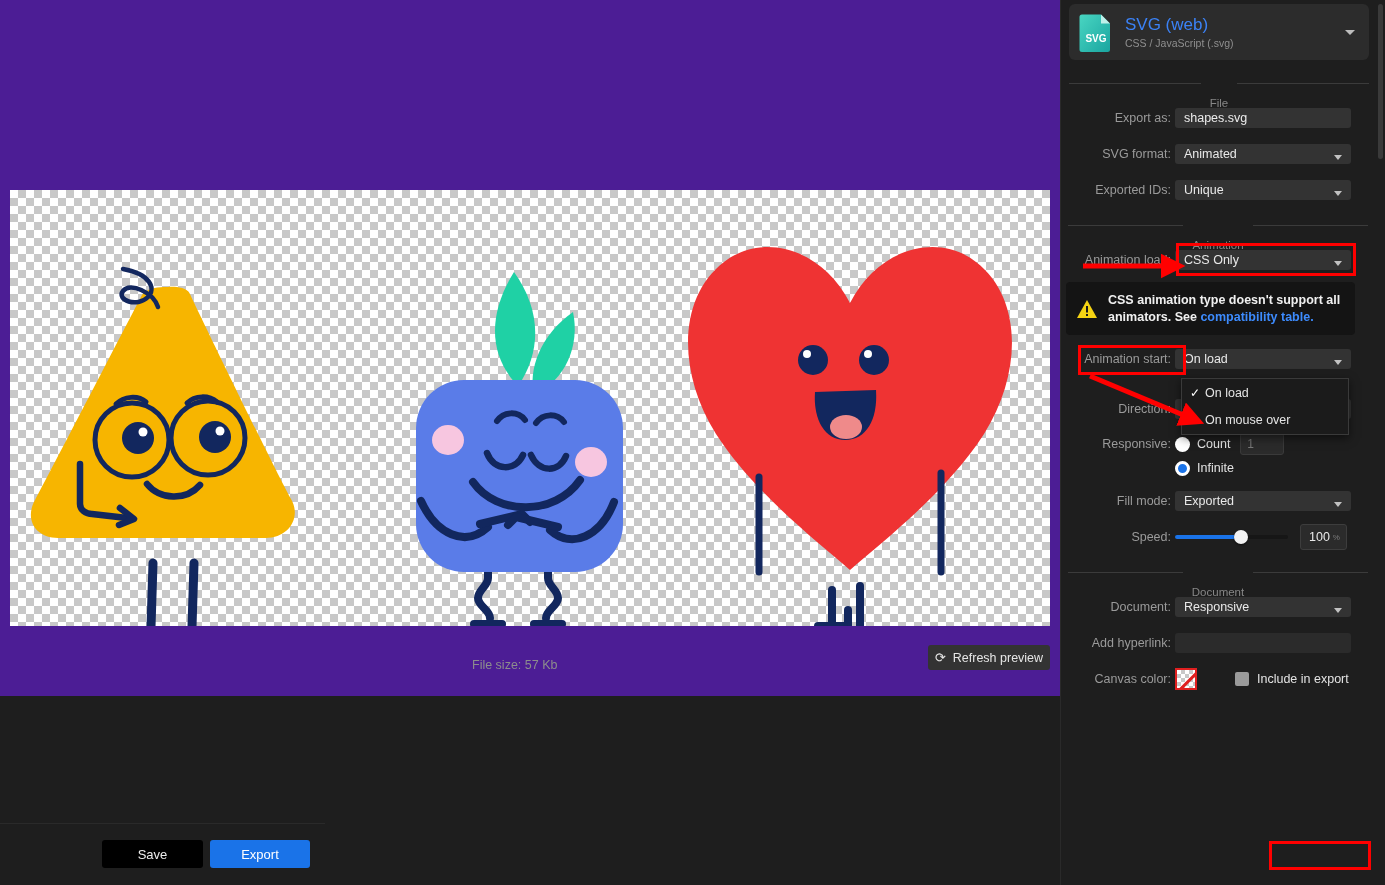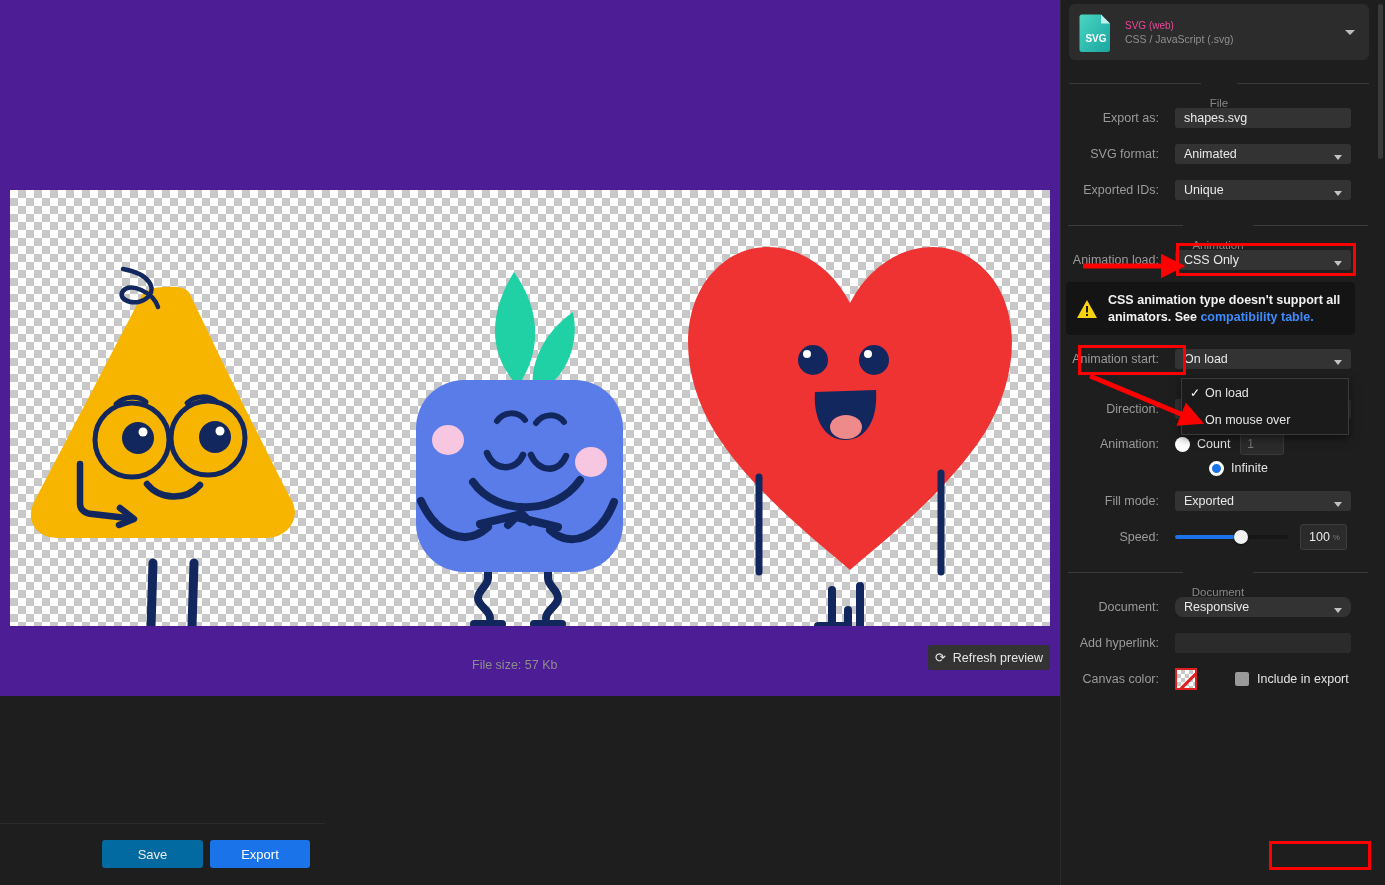--- a/index.html
+++ b/index.html
@@ -56,39 +56,39 @@
   }
 
   
   .format-card {
     position: absolute; left: 8px; top: 4px; width: 300px; height: 56px;
     background: #2c2c2c; border-radius: 6px;
     display: flex; align-items: center; padding: 0 10px; cursor: pointer;
   }
   .svg-file-icon { width: 34px; height: 40px; position: relative; flex: none; margin-right: 12px; }
   .format-text { flex: 1; display: flex; flex-direction: column; gap: 2px; }
-  .format-title { color: #ec4899; font-size: 10px; }
+  .format-title { color: #3b82f6; font-size: 17px; }
   .format-sub { color: #8f8f8f; font-size: 10.5px; }
   .caret {
     width: 0; height: 0; border-left: 5px solid transparent; border-right: 5px solid transparent;
     border-top: 5px solid #bdbdbd; flex: none; margin-right: 4px;
   }
 
   
   .section-head {
     position: absolute; left: 8px; width: 300px; height: 14px;
     display: flex; align-items: center; gap: 9px;
   }
   .section-head .line { flex: 1; height: 1px; background: #3b3b3b; }
   .section-head .label { color: #878787; font-size: 11.5px; margin-top: 40px; }
 
   
   .row { position: absolute; height: 26px; display: flex; align-items: center; }
   .row-label {
-    width: 112px; text-align: right; padding-right: 16px;
+    width: 112px; text-align: right; padding-right: 4px;
     color: #9a9a9a; font-size: 12.5px;
   }
   .ctrl {
     height: 20px; background: #333333; border: none; border-radius: 3px;
     color: #e9e9e9; font-size: 12.5px; display: flex; align-items: center;
     padding: 4px 9px; position: relative; cursor: pointer;
     font-family: "Liberation Sans", sans-serif;
   }
   .ctrl .caret-sm {
     position: absolute; right: 9px; top: 11px;
@@ -165,21 +165,21 @@
   }
   .checkbox-sq {
     width: 14px; height: 14px; border-radius: 2px; background: #9a9a9a; flex: none;
   }
   .cb-label { color: #e3e3e3; font-size: 12.5px; margin-left: 8px; }
 
   
   .panel-footer { position: absolute; left: 0; bottom: 0; width: 325px; height: 62px; border-top: 1px solid #2a2a2a; }
   .btn-save {
     position: absolute; left: 102px; top: 16px; width: 101px; height: 28px;
-    background: #0369a1; border: none; border-radius: 3px;
+    background: #000000; border: none; border-radius: 3px;
     color: #ececec; font-size: 13px; cursor: pointer; font-family: "Liberation Sans", sans-serif;
   }
   .btn-export {
     position: absolute; left: 210px; top: 16px; width: 100px; height: 28px;
     background: #1a73e8; border: none; border-radius: 3px;
     color: #ffffff; font-size: 13px; cursor: pointer; font-family: "Liberation Sans", sans-serif;
   }
 
   
   .annot { position: absolute; z-index: 60; pointer-events: none; }
@@ -392,29 +392,29 @@
       <span class="menu-check">✓</span>
       <span>On load</span>
     </div>
     <div class="menu-item">
       <span class="menu-check"></span>
       <span>On mouse over</span>
     </div>
   </div>
 
   <div class="row" style="left:1063px; top:431px;">
-    <span class="row-label">Animation:</span>
+    <span class="row-label">Responsive:</span>
     <span class="radio-dot"></span>
     <span class="radio-label">Count</span>
     <span class="count-box">
       <span>1</span>
     </span>
   </div>
 
-  <div class="row" style="left:1097px; top:455px;text-align:right;">
+  <div class="row" style="left:1063px; top:455px;text-align:right;">
     <span class="row-label"></span>
     <span class="radio-dot on"></span>
     <span class="radio-label">Infinite</span>
   </div>
 
   <div class="row" style="left:1063px; top:488px;">
     <span class="row-label">Fill mode:</span>
     <span class="ctrl" style="width:176px;">
       <span>Exported</span>
       <span class="caret-sm"></span>
@@ -435,21 +435,21 @@
   </div>
 
   <div class="section-head" style="left:1068px; top:565px; position:absolute;">
     <span class="line"></span>
     <span class="label">Document</span>
     <span class="line"></span>
   </div>
 
   <div class="row" style="left:1063px; top:594px;">
     <span class="row-label">Document:</span>
-    <span class="ctrl" style="width:176px;border-radius:8px;">
+    <span class="ctrl" style="width:176px;">
       <span>Responsive</span>
       <span class="caret-sm"></span>
     </span>
   </div>
 
   <div class="row" style="left:1063px; top:666px;">
     <span class="row-label">Canvas color:</span>
     <span class="swatch"></span>
     <span style="display:flex; align-items:center; margin-left:38px;">
       <span class="checkbox-sq"></span>

